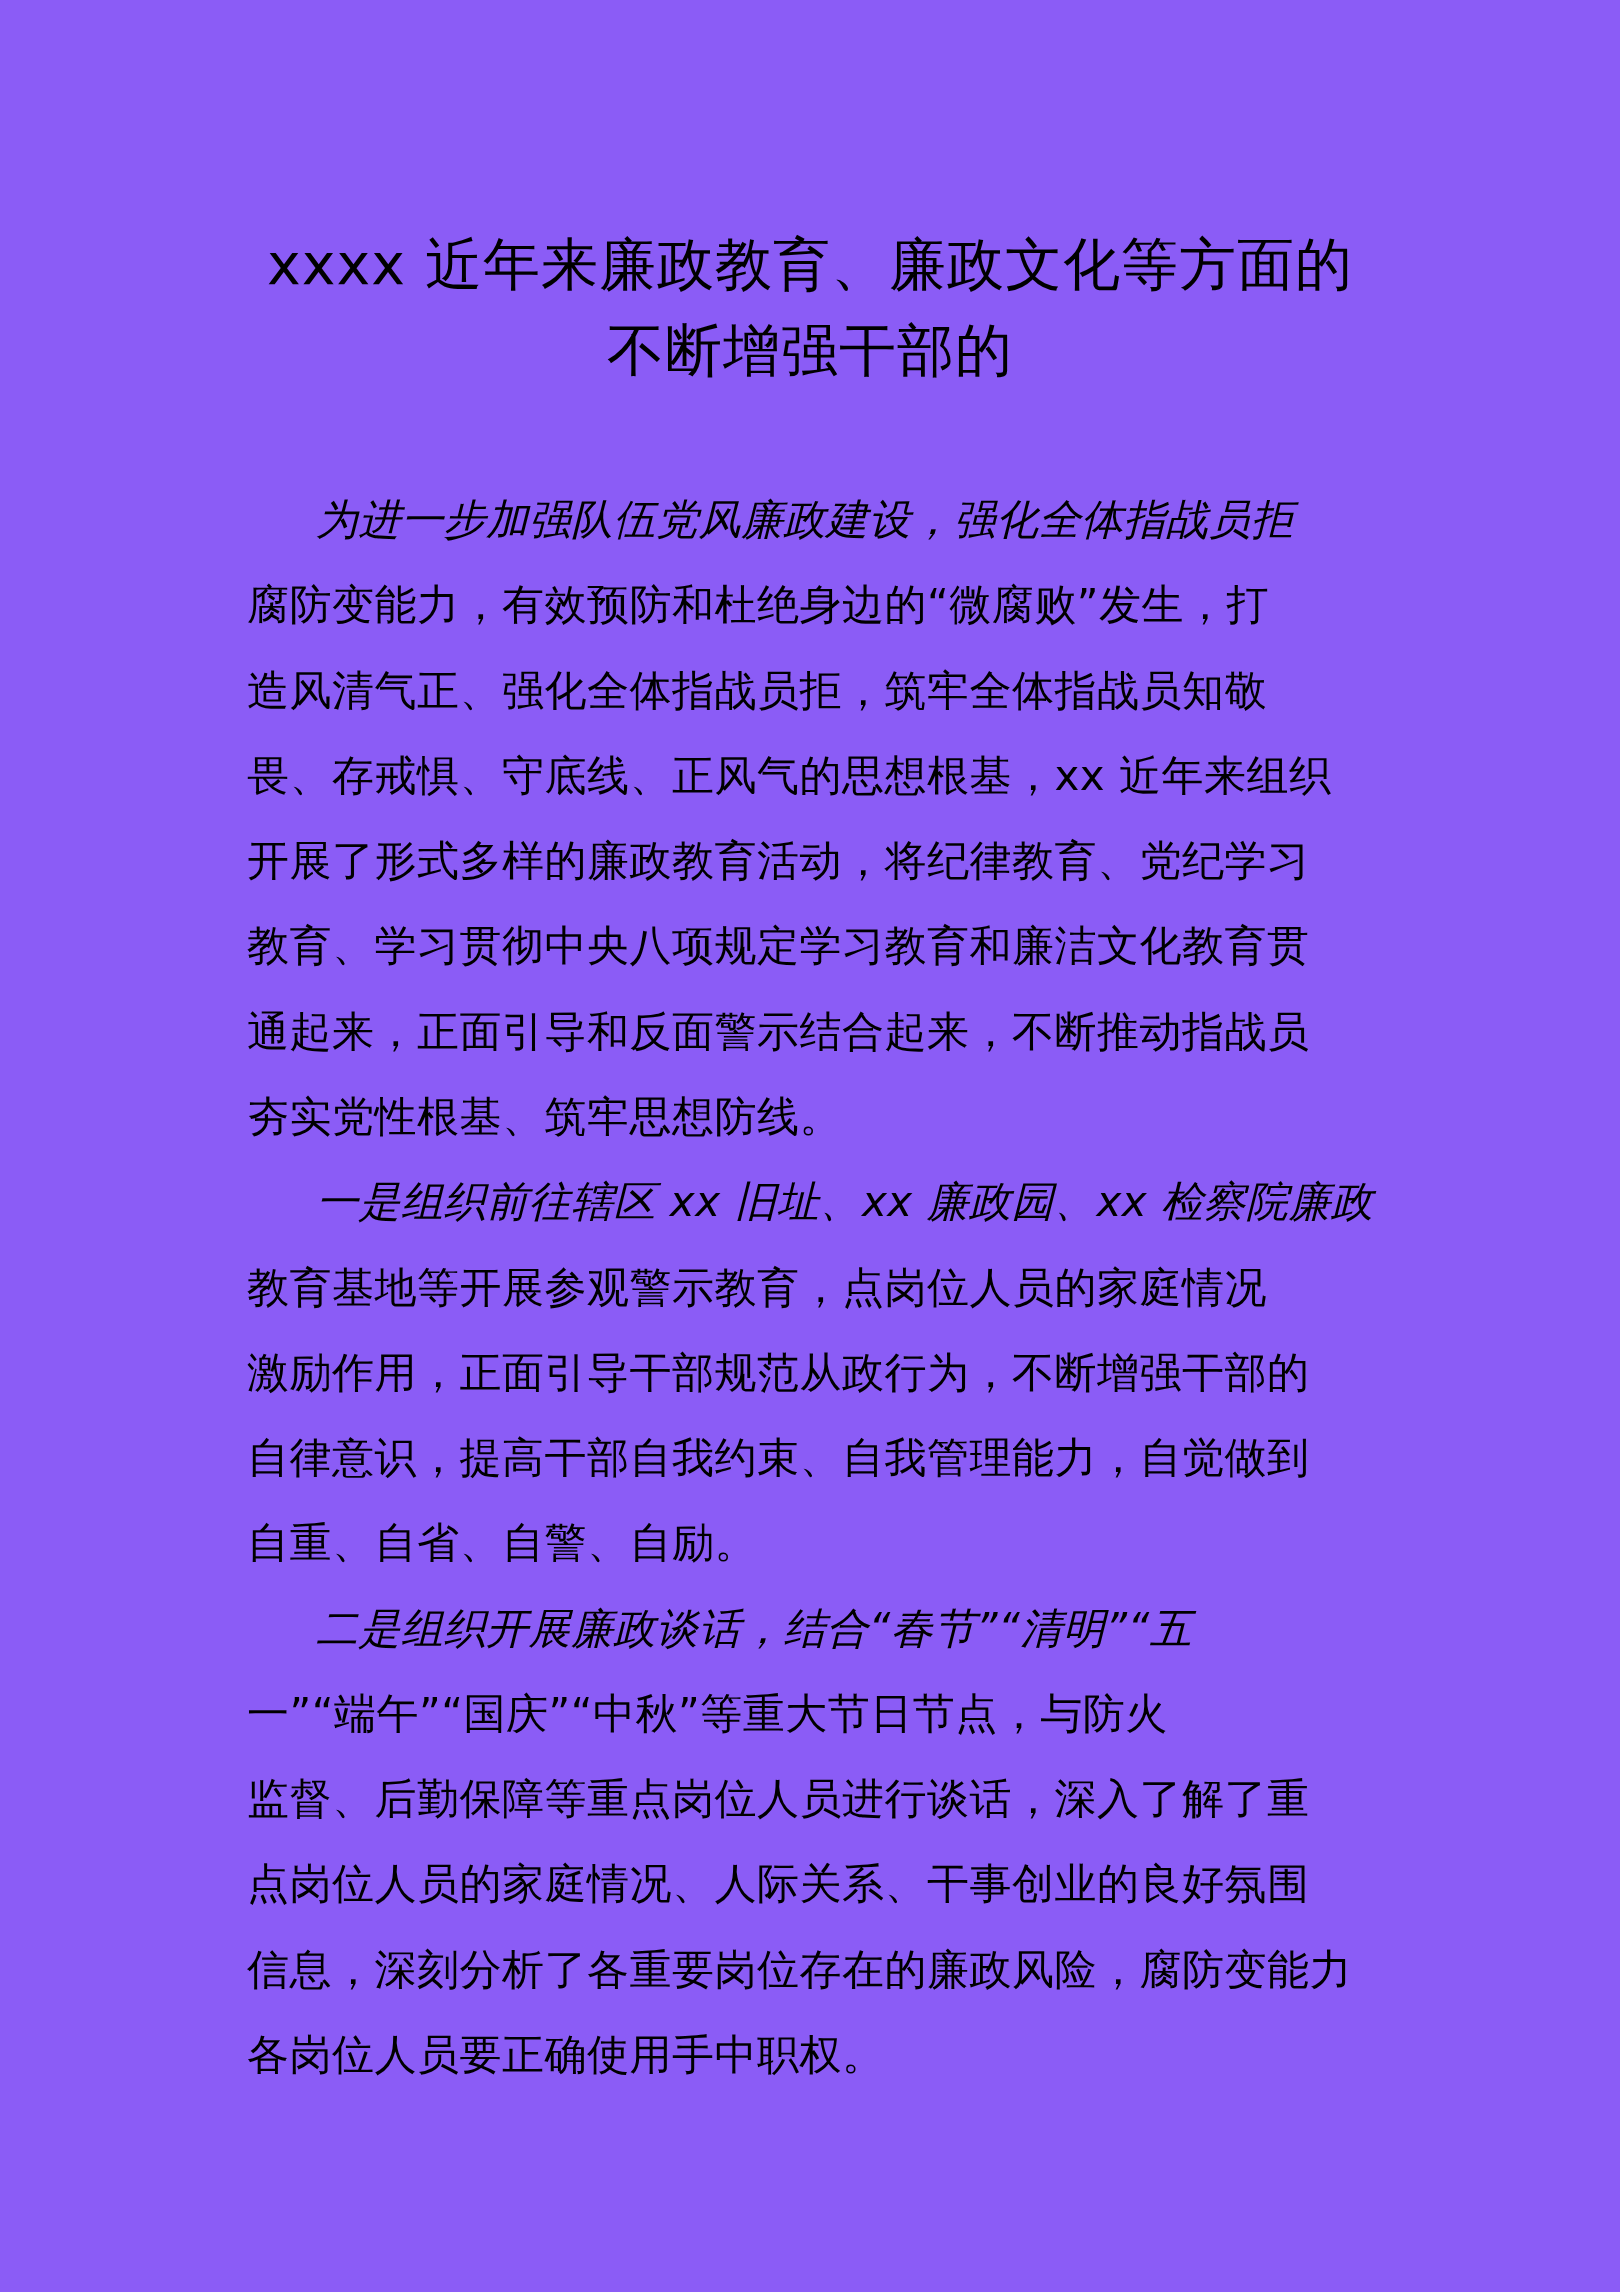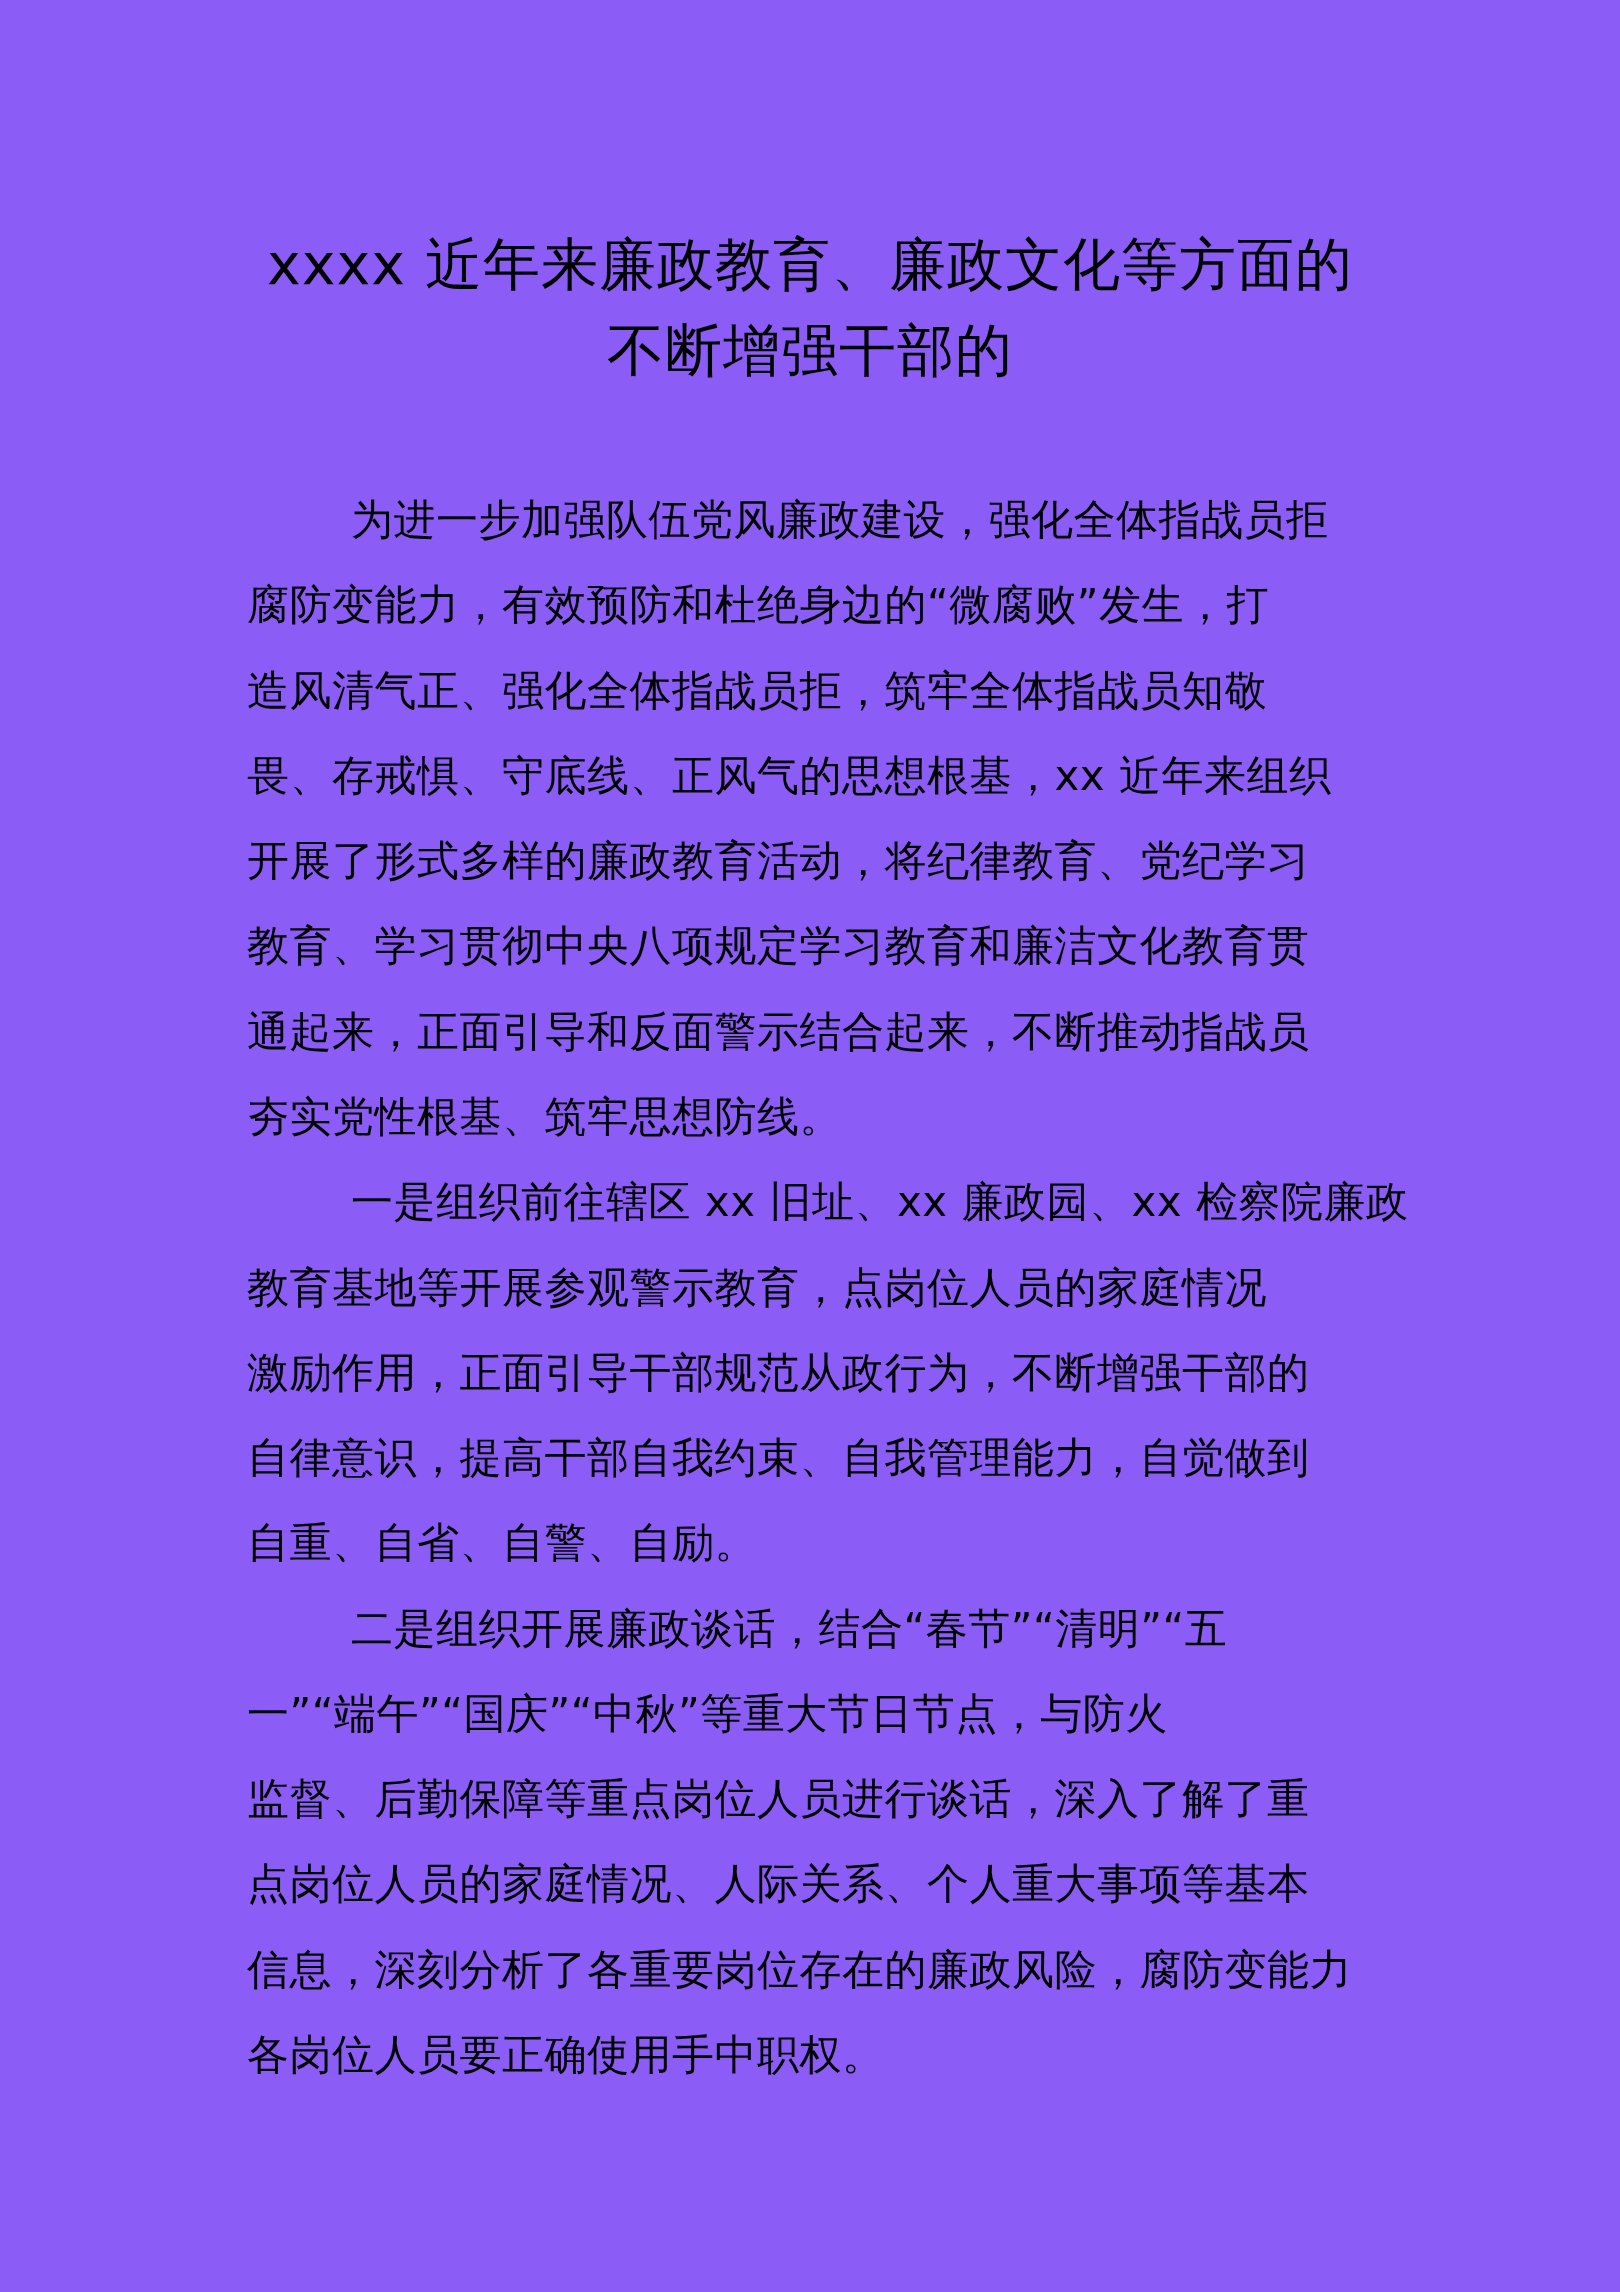--- a/index.html
+++ b/index.html
@@ -35,21 +35,21 @@
     .title-line-1 { top: 222px; }
     .title-line-2 { top: 308px; }
     .line {
       position: absolute;
       left: 247px;
       font-size: 42px;
       line-height: 59px;
       white-space: nowrap;
       letter-spacing: 0.5px;
     }
-    .indent { left: 351px; }
+    .indent { left: 316px; font-style: italic; }
   </style>
 </head>
 <body>
 
 <div class="page">
 
   <div class="title title-line-1">xxxx 近年来廉政教育、廉政文化等方面的</div>
   <div class="title title-line-2">不断增强干部的</div>
 
   <div>
@@ -68,19 +68,19 @@
     <div class="line" style="top:1258px">教育基地等开展参观警示教育，点岗位人员的家庭情况</div>
     <div class="line" style="top:1343px">激励作用，正面引导干部规范从政行为，不断增强干部的</div>
     <div class="line" style="top:1428px">自律意识，提高干部自我约束、自我管理能力，自觉做到</div>
     <div class="line" style="top:1513px">自重、自省、自警、自励。</div>
   </div>
 
   <div>
     <div class="line indent" style="top:1599px">二是组织开展廉政谈话，结合“春节”“清明”“五</div>
     <div class="line" style="top:1684px">一”“端午”“国庆”“中秋”等重大节日节点，与防火</div>
     <div class="line" style="top:1769px">监督、后勤保障等重点岗位人员进行谈话，深入了解了重</div>
-    <div class="line" style="top:1854px">点岗位人员的家庭情况、人际关系、个人重大事项等基本</div>
+    <div class="line" style="top:1854px">点岗位人员的家庭情况、人际关系、干事创业的良好氛围</div>
     <div class="line" style="top:1940px">信息，深刻分析了各重要岗位存在的廉政风险，腐防变能力</div>
     <div class="line" style="top:2025px">各岗位人员要正确使用手中职权。</div>
   </div>
 
 </div>
 
 
 </body></html>

